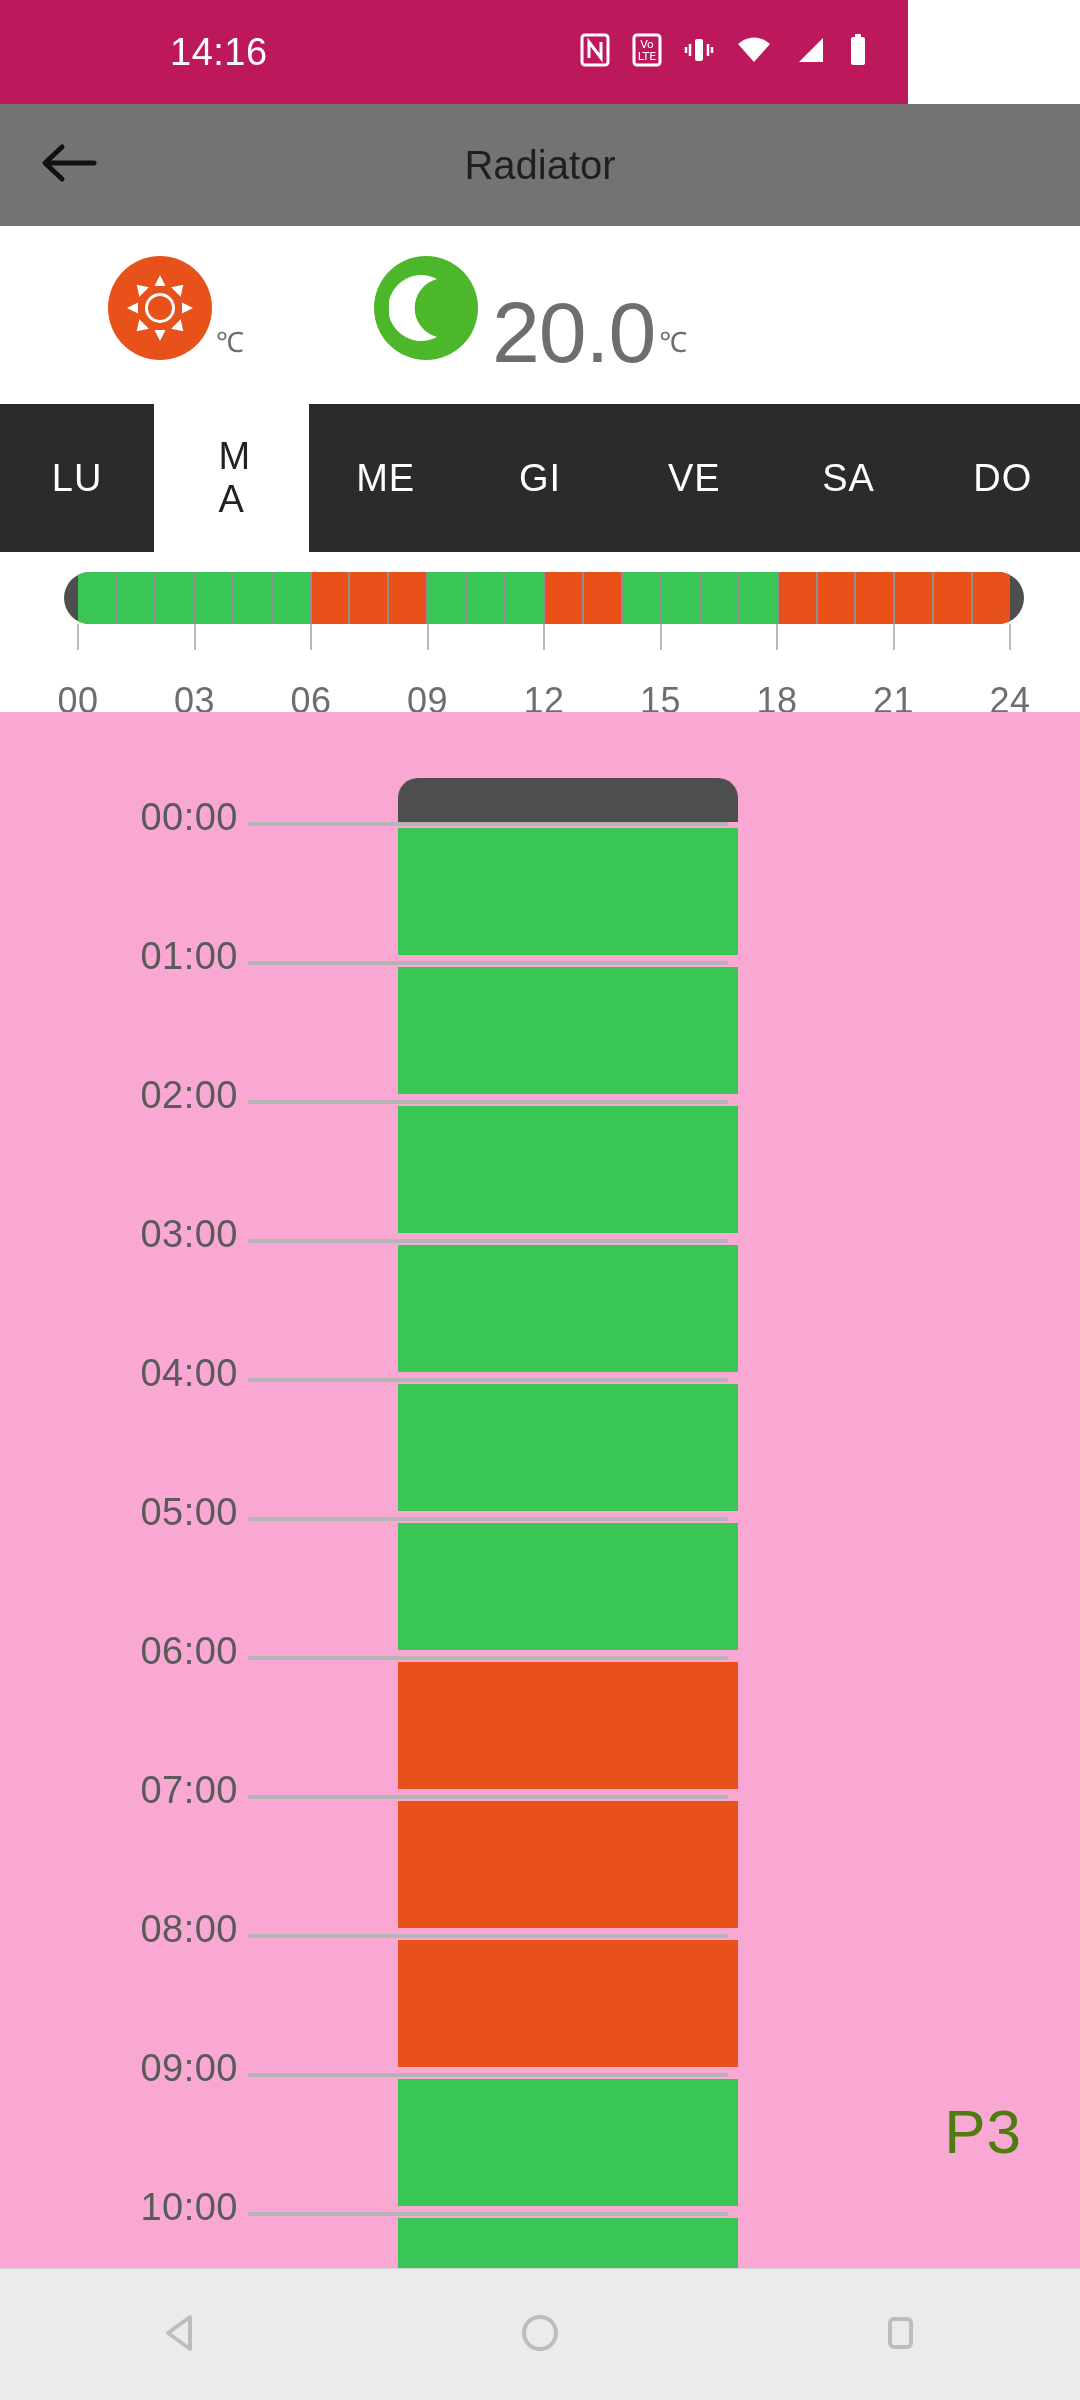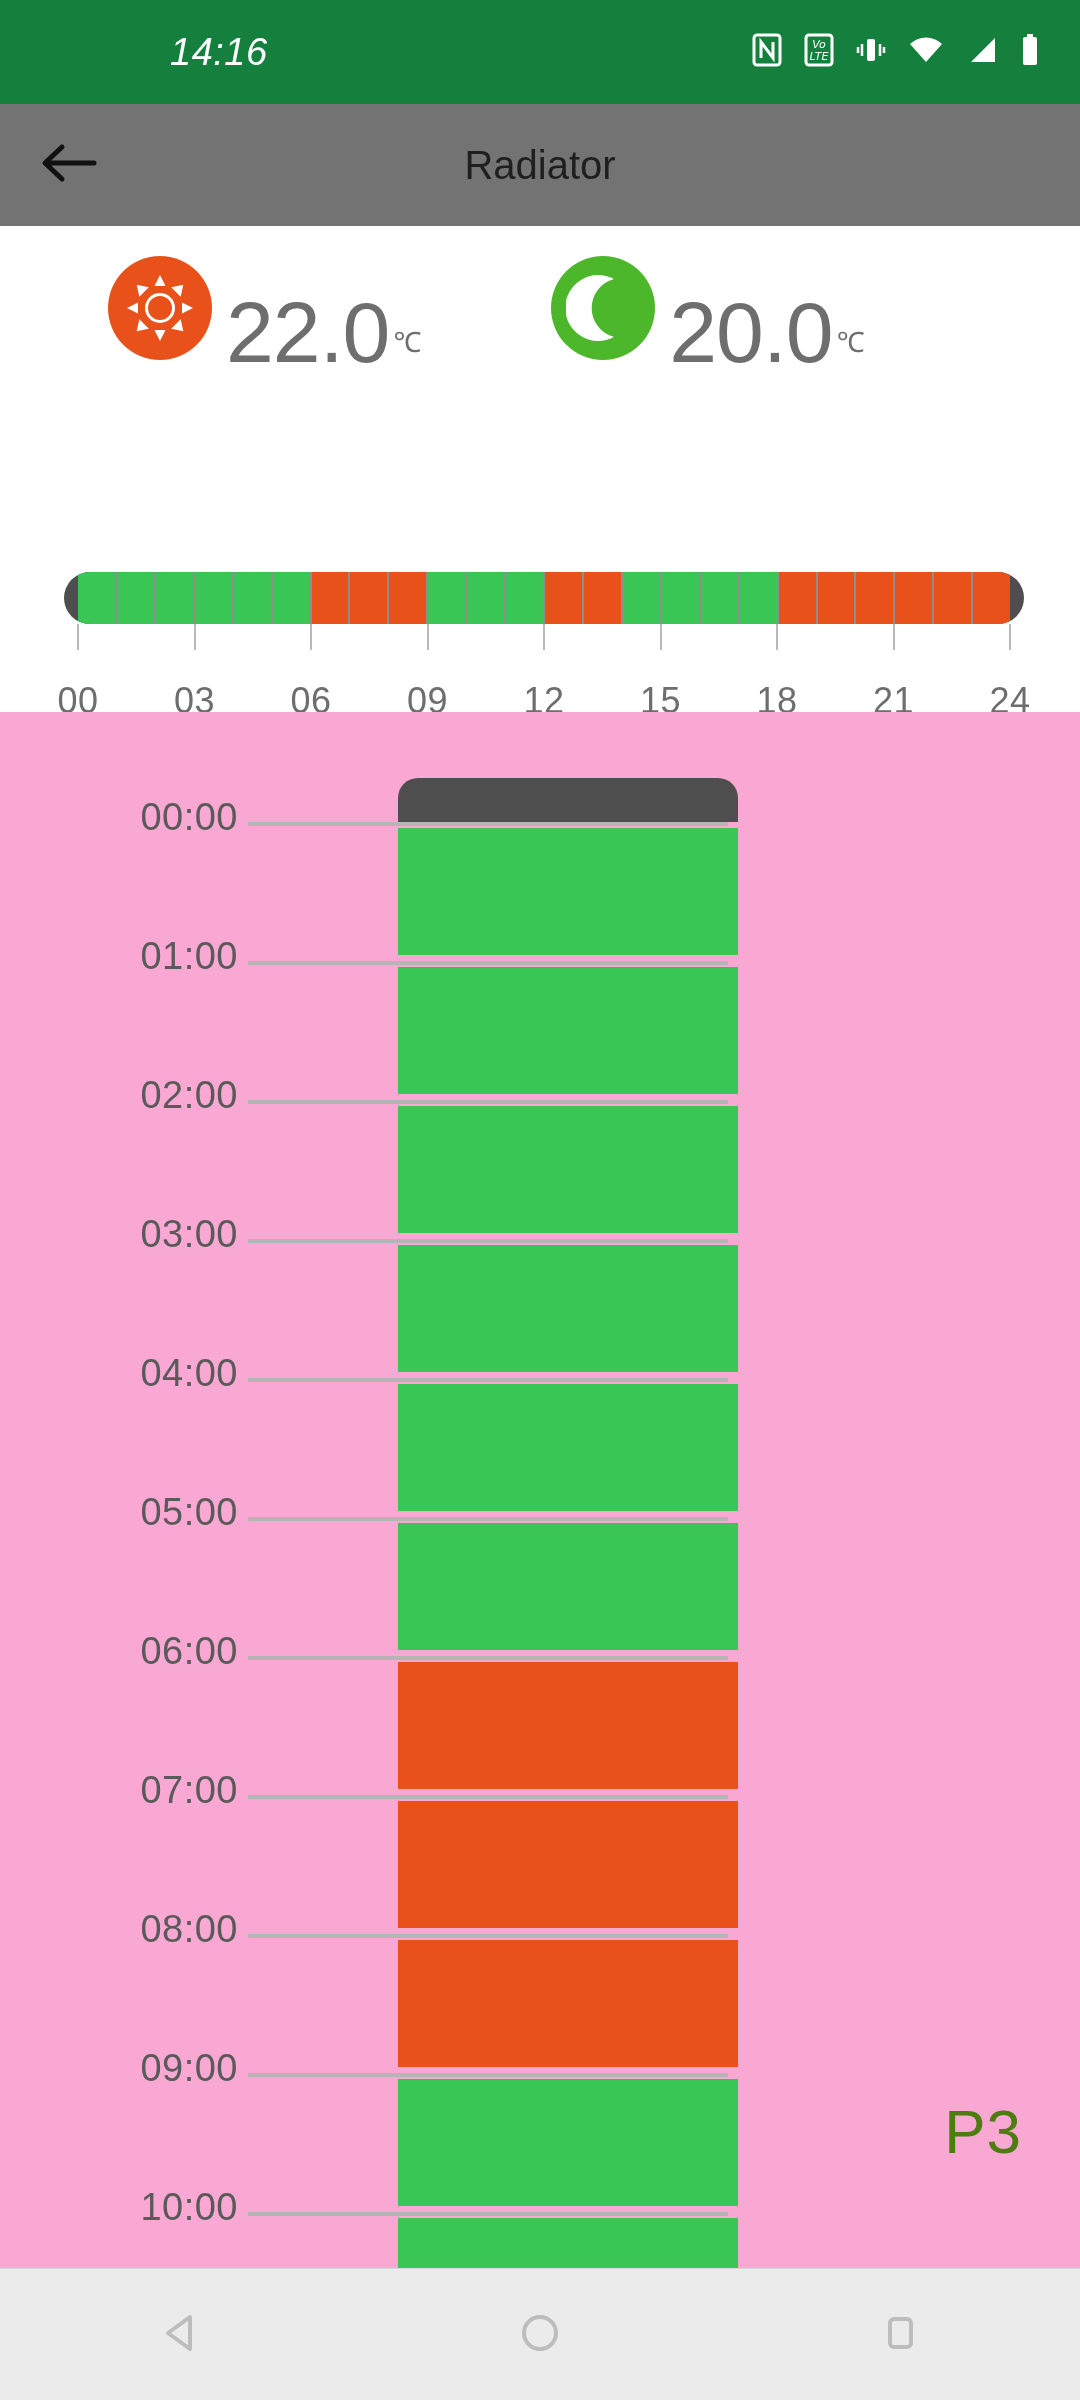--- a/index.html
+++ b/index.html
@@ -6,22 +6,22 @@
   html, body {
     width:1080px; height:2400px;
     background:#ffffff;
     font-family:"Liberation Sans", sans-serif;
     overflow:hidden;
   }
   #screen { position:relative; width:1080px; height:2400px; background:#fff; }
 
   
   .statusbar{
-    position:absolute; top:0; left:0; width:1080px; height:104px;
-    background:#15803d; display:flex; align-items:center;font-style:italic;
+    position:absolute; top:0; left:0; width:908px; height:104px;
+    background:#be185d; display:flex; align-items:center;
   }
   .sb-clock{
     color:#ffffff; font-size:38px; letter-spacing:0.5px;
     margin-left:170px; font-weight:400;
   }
   .sb-icons{
     margin-left:auto; margin-right:40px; display:flex;
     align-items:center; gap:22px;padding-left:13px;
   }
   .sb-ic{ display:block; }
@@ -211,34 +211,56 @@
             <path d="M4 37 l11 5.5 0 -11 Z"></path>
               <path d="M70 37 l-11 5.5 0 -11 Z"></path>
             <path d="M13.7 13.7 l12.1 2.6 -9.5 9.5 Z"></path>
               <path d="M60.3 60.3 l-12.1 -2.6 9.5 -9.5 Z"></path>
             <path d="M60.3 13.7 l-2.6 12.1 -9.5 -9.5 Z"></path>
               <path d="M13.7 60.3 l2.6 -12.1 9.5 9.5 Z"></path>
           </g>
           <circle cx="37" cy="37" r="12" fill="#e8521a"></circle>
         </svg>
       </div>
-      <div class="temp-value">22.0</div>
       <div class="temp-unit">℃</div>
     </div>
     <div class="tempitem night">
       <div class="temp-icon moon">
         <svg width="74" height="74" viewBox="0 0 74 74">
           <path d="M48 8 A33 33 0 1 0 48 66 A30 30 0 0 1 48 8 Z" fill="#ffffff"></path>
         </svg>
       </div>
       <div class="temp-value">20.0</div>
       <div class="temp-unit">℃</div>
     </div>
   </div>
 
+  <div class="daytabs" id="daytabs">
+      <div class="daytab">
+        <span class="tab-label">LU</span>
+      </div>
+      <div class="daytab active">
+        <span class="tab-label">MA</span>
+      </div>
+      <div class="daytab">
+        <span class="tab-label">ME</span>
+      </div>
+      <div class="daytab">
+        <span class="tab-label">GI</span>
+      </div>
+      <div class="daytab">
+        <span class="tab-label">VE</span>
+      </div>
+      <div class="daytab">
+        <span class="tab-label">SA</span>
+      </div>
+      <div class="daytab">
+        <span class="tab-label">DO</span>
+      </div>
+    </div>
 
   <div class="overview">
     <div class="ov-track" id="ovtrack">
         <div class="ov-seg" style="background: rgb(58, 198, 84);"></div>
         <div class="ov-seg" style="background: rgb(58, 198, 84);"></div>
         <div class="ov-seg" style="background: rgb(58, 198, 84);"></div>
         <div class="ov-seg" style="background: rgb(58, 198, 84);"></div>
         <div class="ov-seg" style="background: rgb(58, 198, 84);"></div>
         <div class="ov-seg" style="background: rgb(58, 198, 84);"></div>
         <div class="ov-seg" style="background: rgb(232, 82, 26);"></div>

